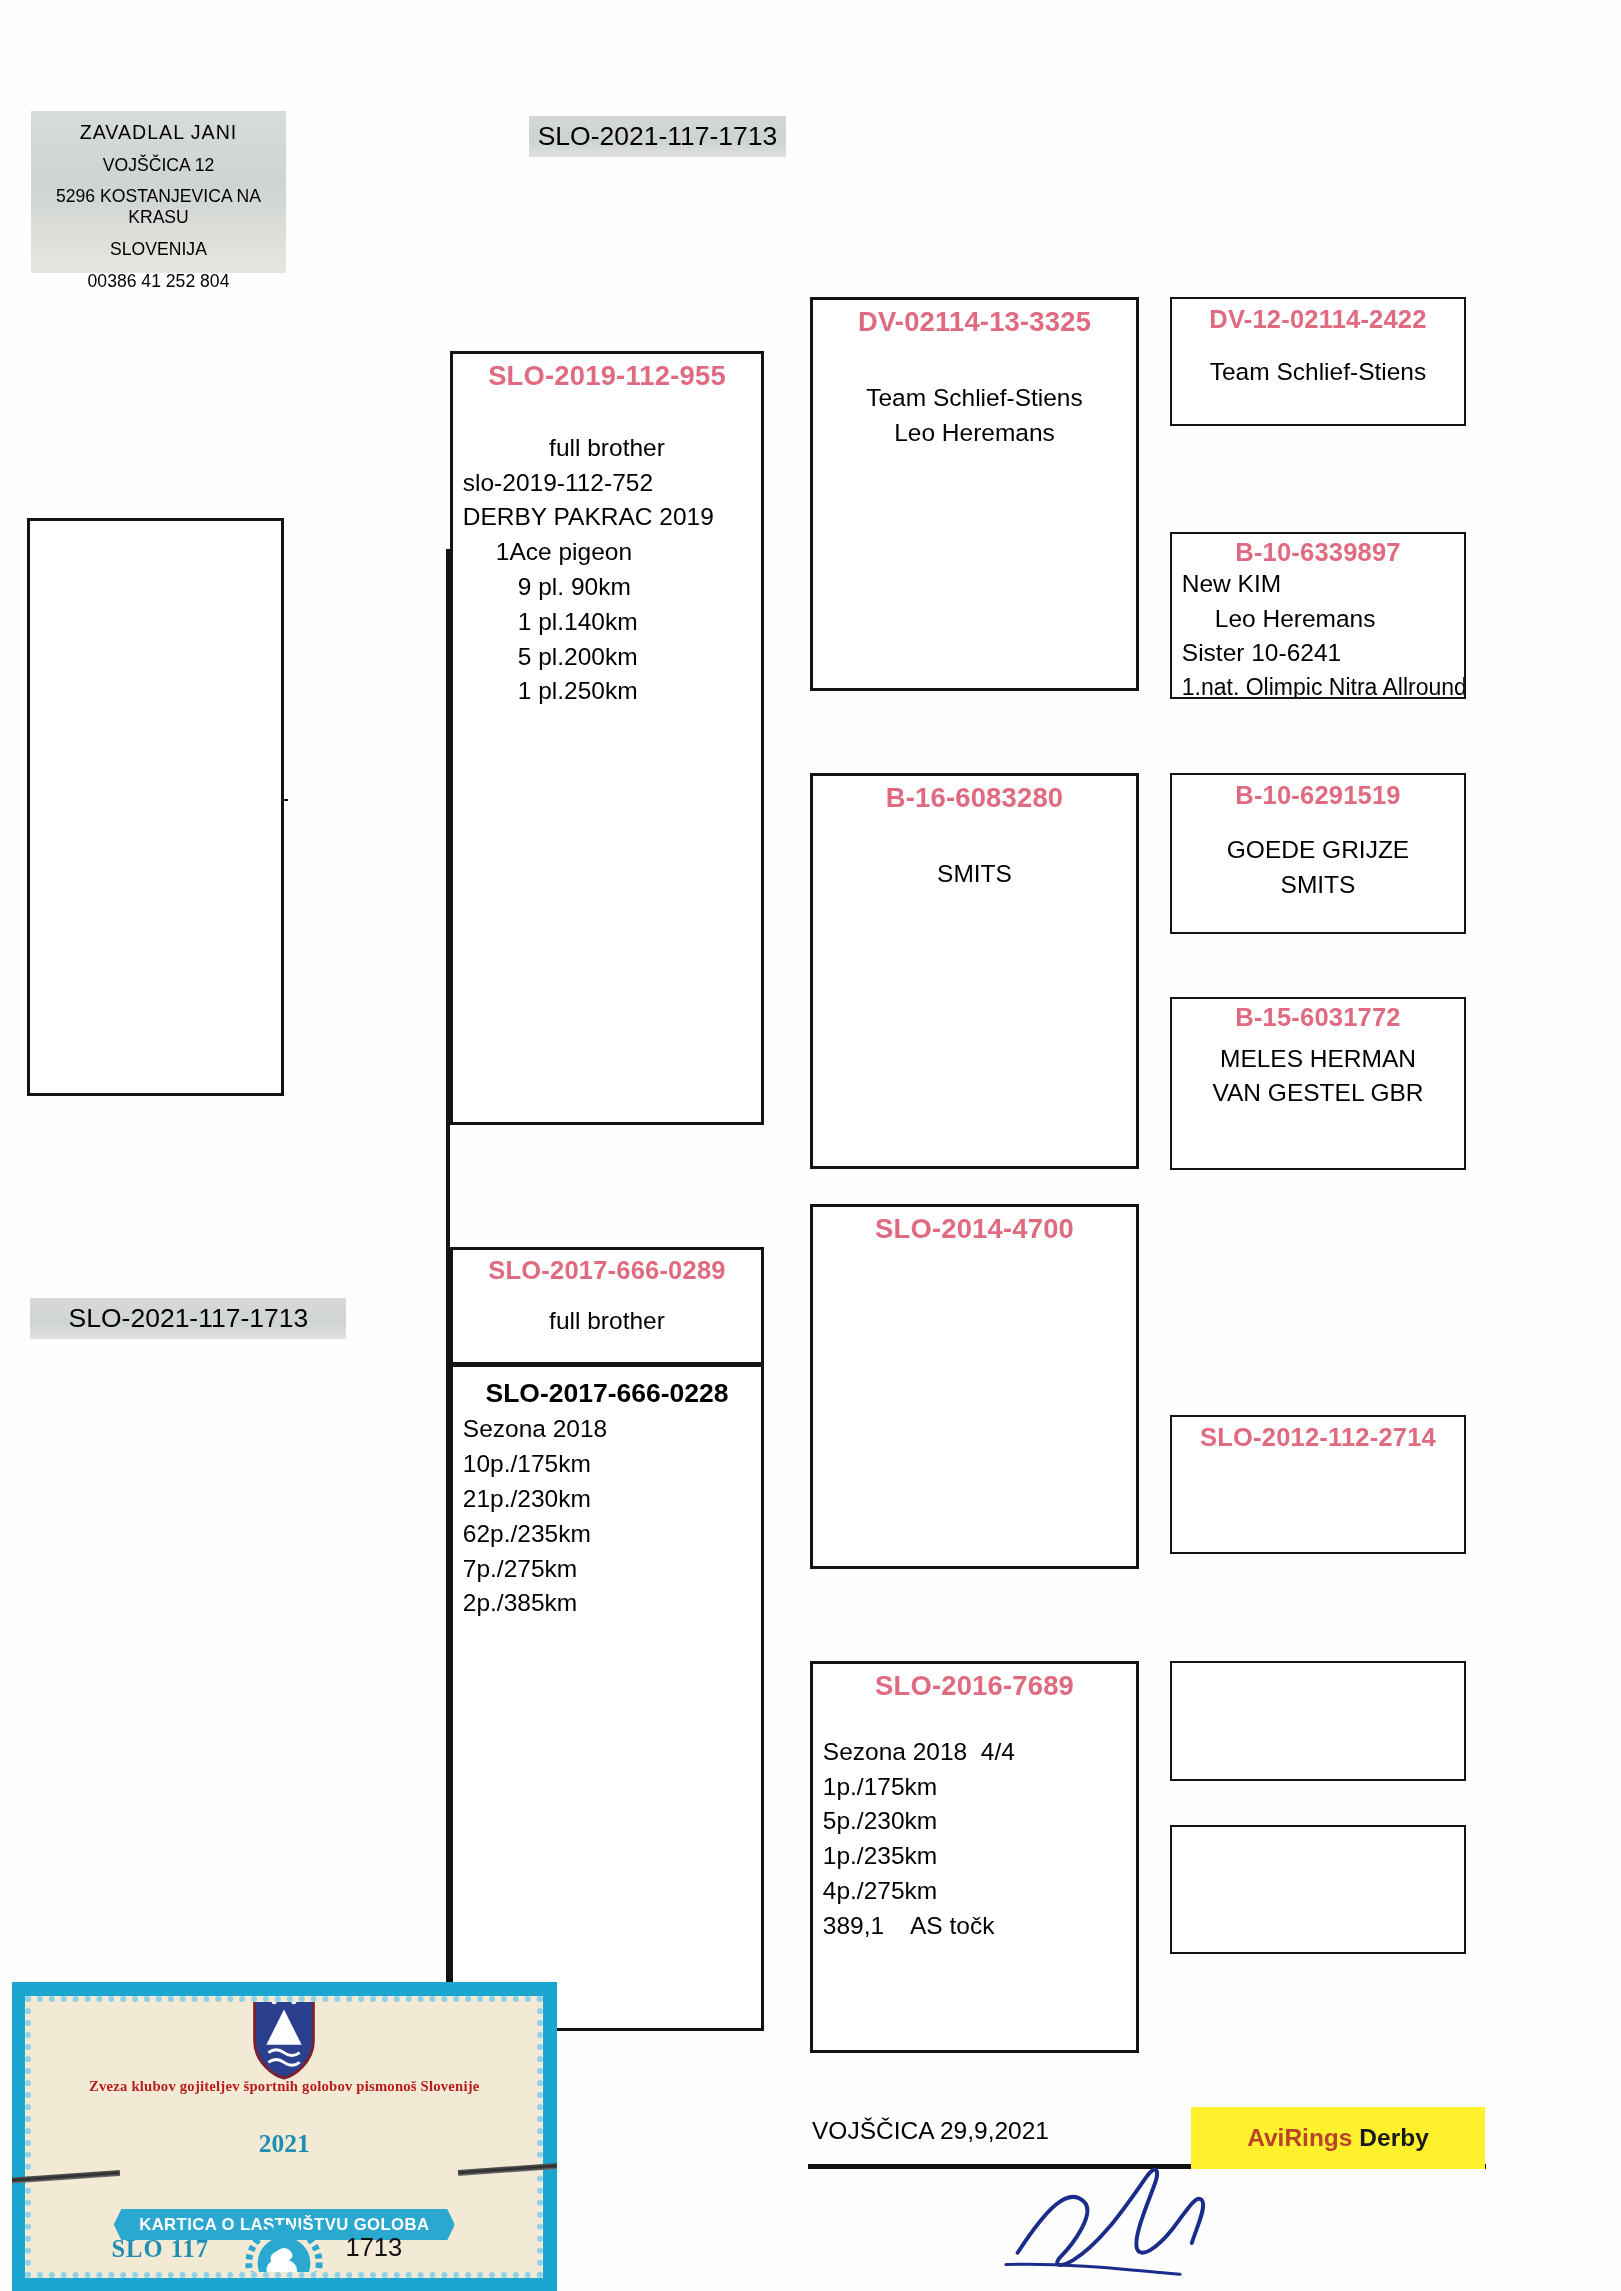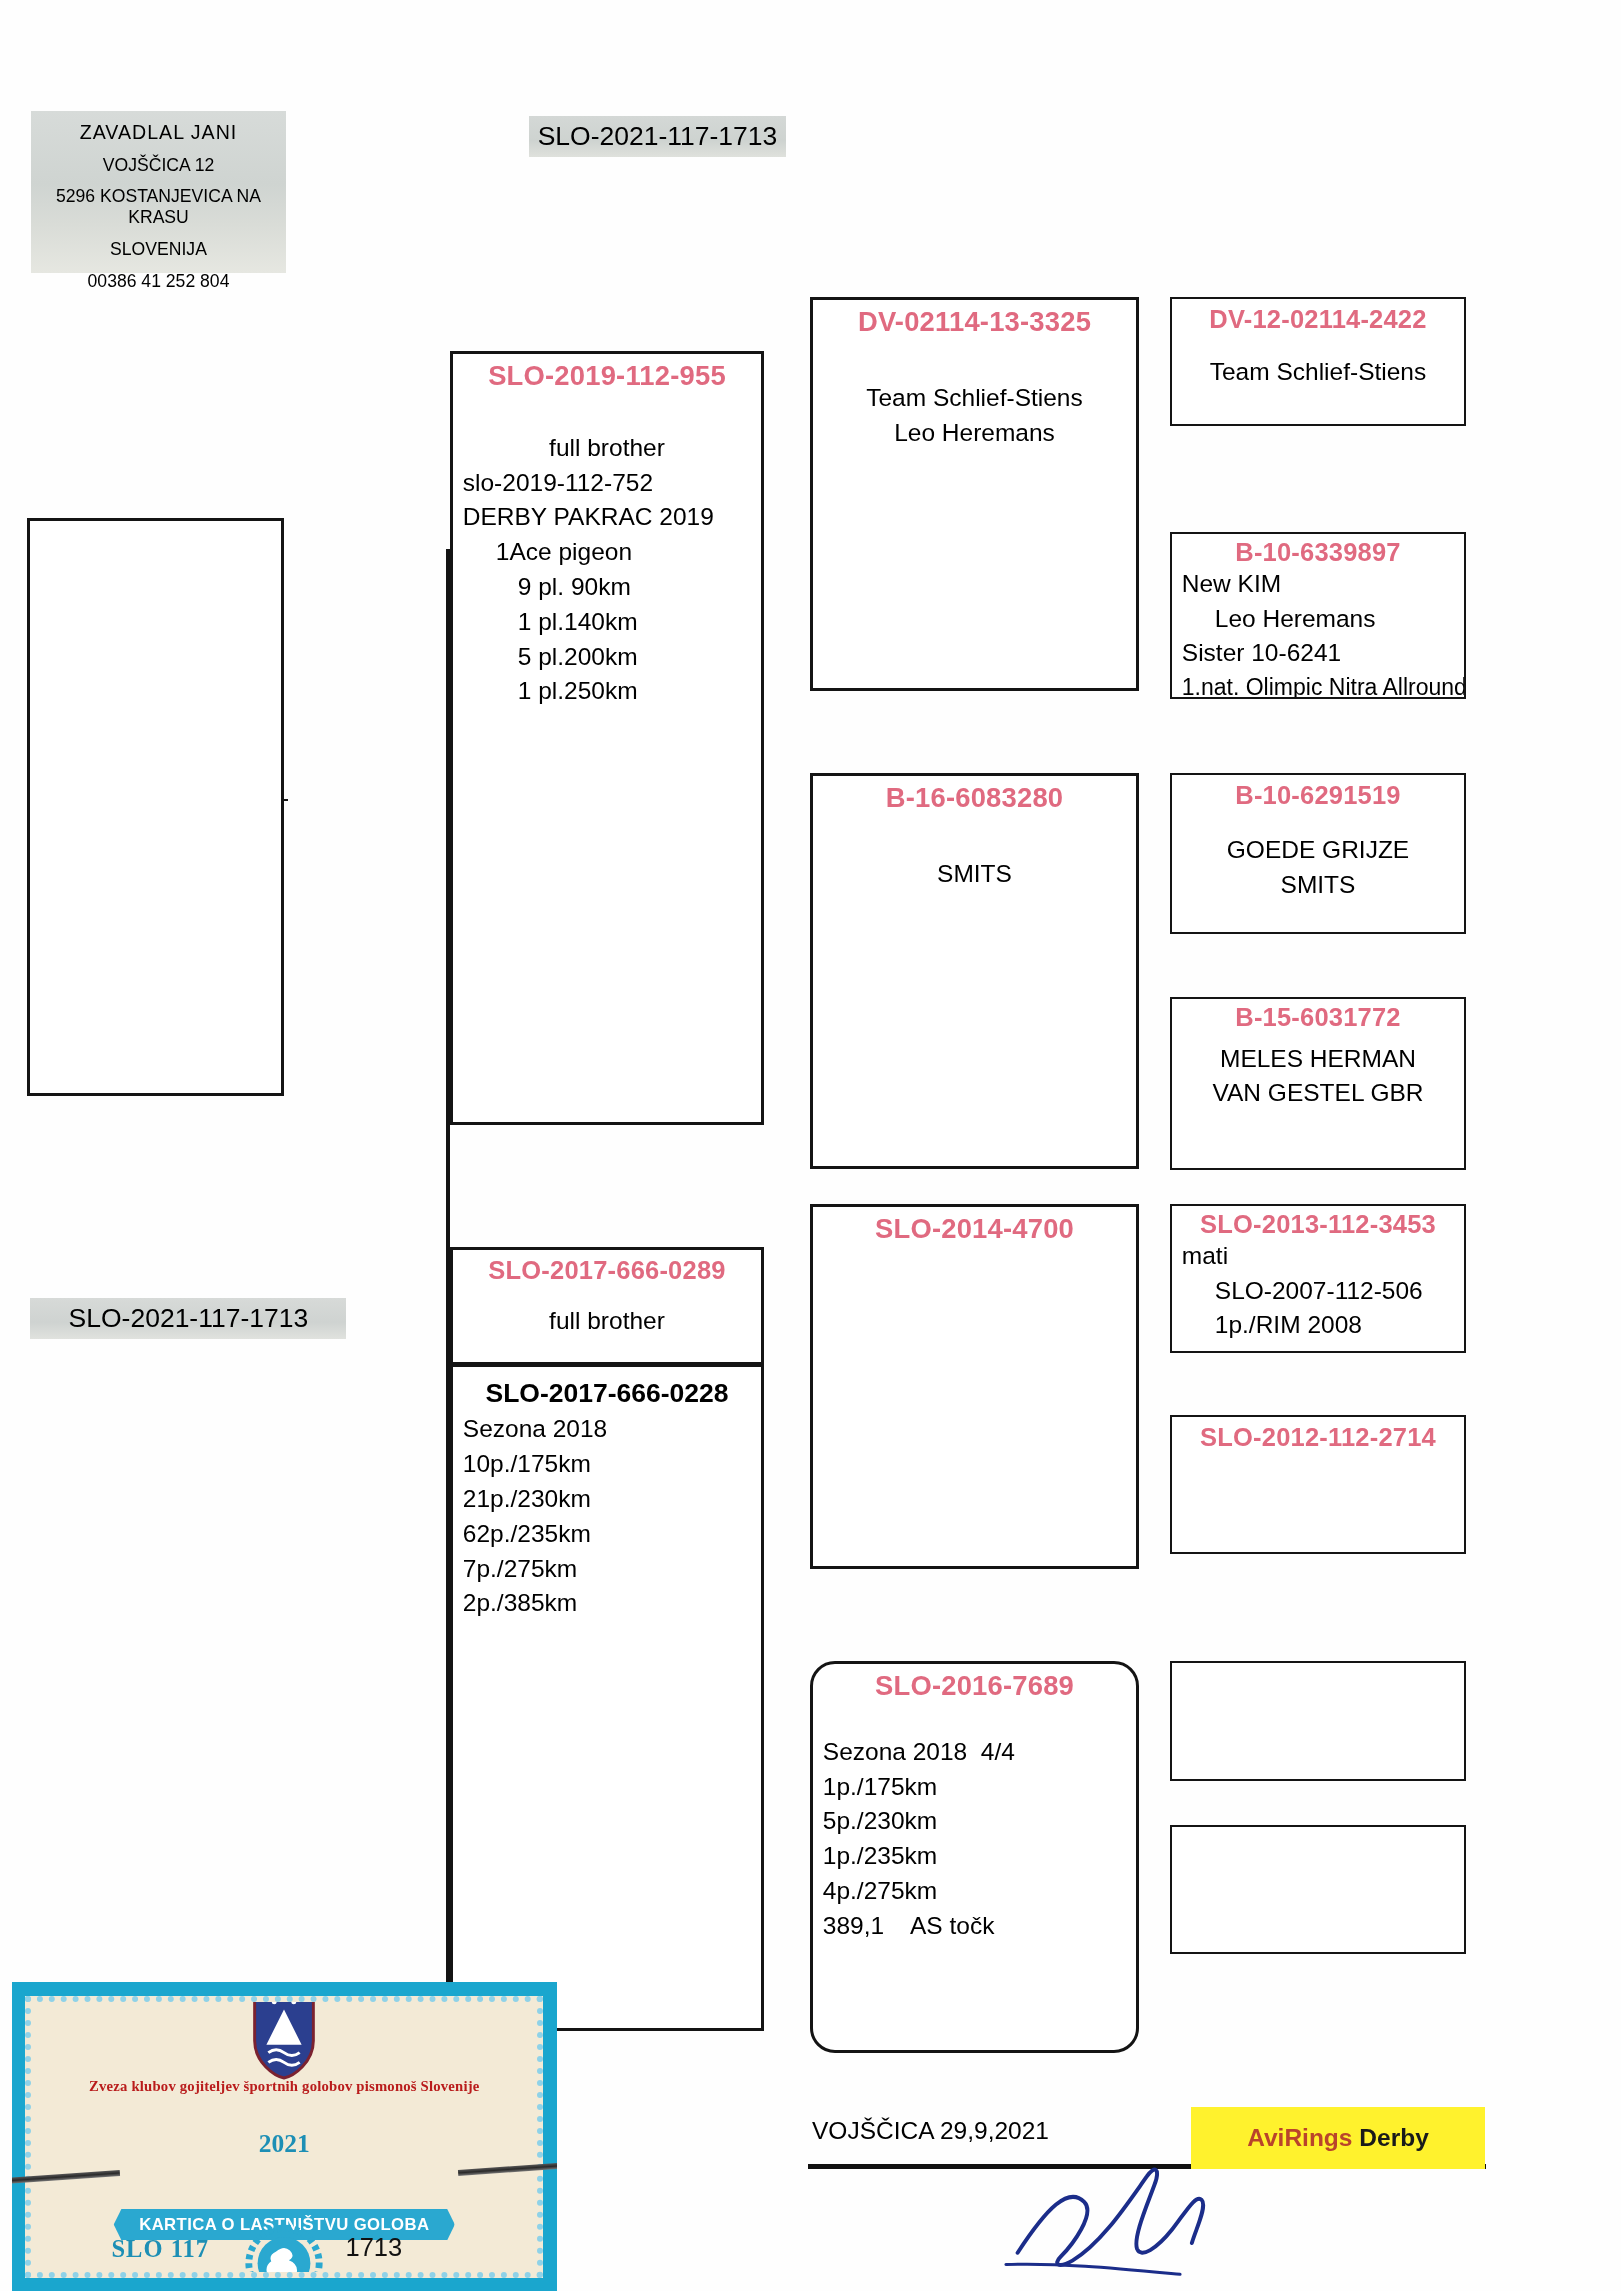--- a/index.html
+++ b/index.html
@@ -333,21 +333,21 @@
   <div class="box" style="left:810px; top:773px; width:329px; height:396px;">
     <div class="ring sz28">B-16-6083280</div>
     <div style="height:43px"></div>
     <div class="line c">SMITS</div>
   </div>
 
   <div class="box" style="left:810px; top:1204px; width:329px; height:365px;">
     <div class="ring sz28">SLO-2014-4700</div>
   </div>
 
-  <div class="box" style="left:810px; top:1661px; width:329px; height:392px;border-radius:25px;">
+  <div class="box" style="left:810px; top:1661px; width:329px; height:392px;">
     <div class="ring sz28">SLO-2016-7689</div>
     <div style="height:33px"></div>
     <div class="line l">Sezona 2018  4/4</div>
     <div class="line l">1p./175km</div>
     <div class="line l">5p./230km</div>
     <div class="line l">1p./235km</div>
     <div class="line l">4p./275km</div>
     <div class="line l">389,1    AS točk</div>
   </div>
 
@@ -372,26 +372,20 @@
     <div class="line c">SMITS</div>
   </div>
 
   <div class="box thin" style="left:1170px; top:997px; width:296px; height:173px; padding-top:3.9px;">
     <div class="ring sz26">B-15-6031772</div>
     <div style="height:9.8px"></div>
     <div class="line c">MELES HERMAN</div>
     <div class="line c">VAN GESTEL GBR</div>
   </div>
 
-  <div class="box thin" style="left:1170px; top:1204px; width:296px; height:149px; padding-top:3.9px;">
-    <div class="ring sz26">SLO-2013-112-3453</div>
-    <div class="line l">mati</div>
-    <div class="line i1">SLO-2007-112-506</div>
-    <div class="line i1">1p./RIM 2008</div>
-  </div>
 
   <div class="box thin" style="left:1170px; top:1415px; width:296px; height:139px;">
     <div class="ring sz26">SLO-2012-112-2714</div>
   </div>
 
   <div class="box thin" style="left:1170px; top:1661px; width:296px; height:120px;">
     <div class="ring sz26"></div>
   </div>
 
   <div class="box thin" style="left:1170px; top:1825px; width:296px; height:129px;">

